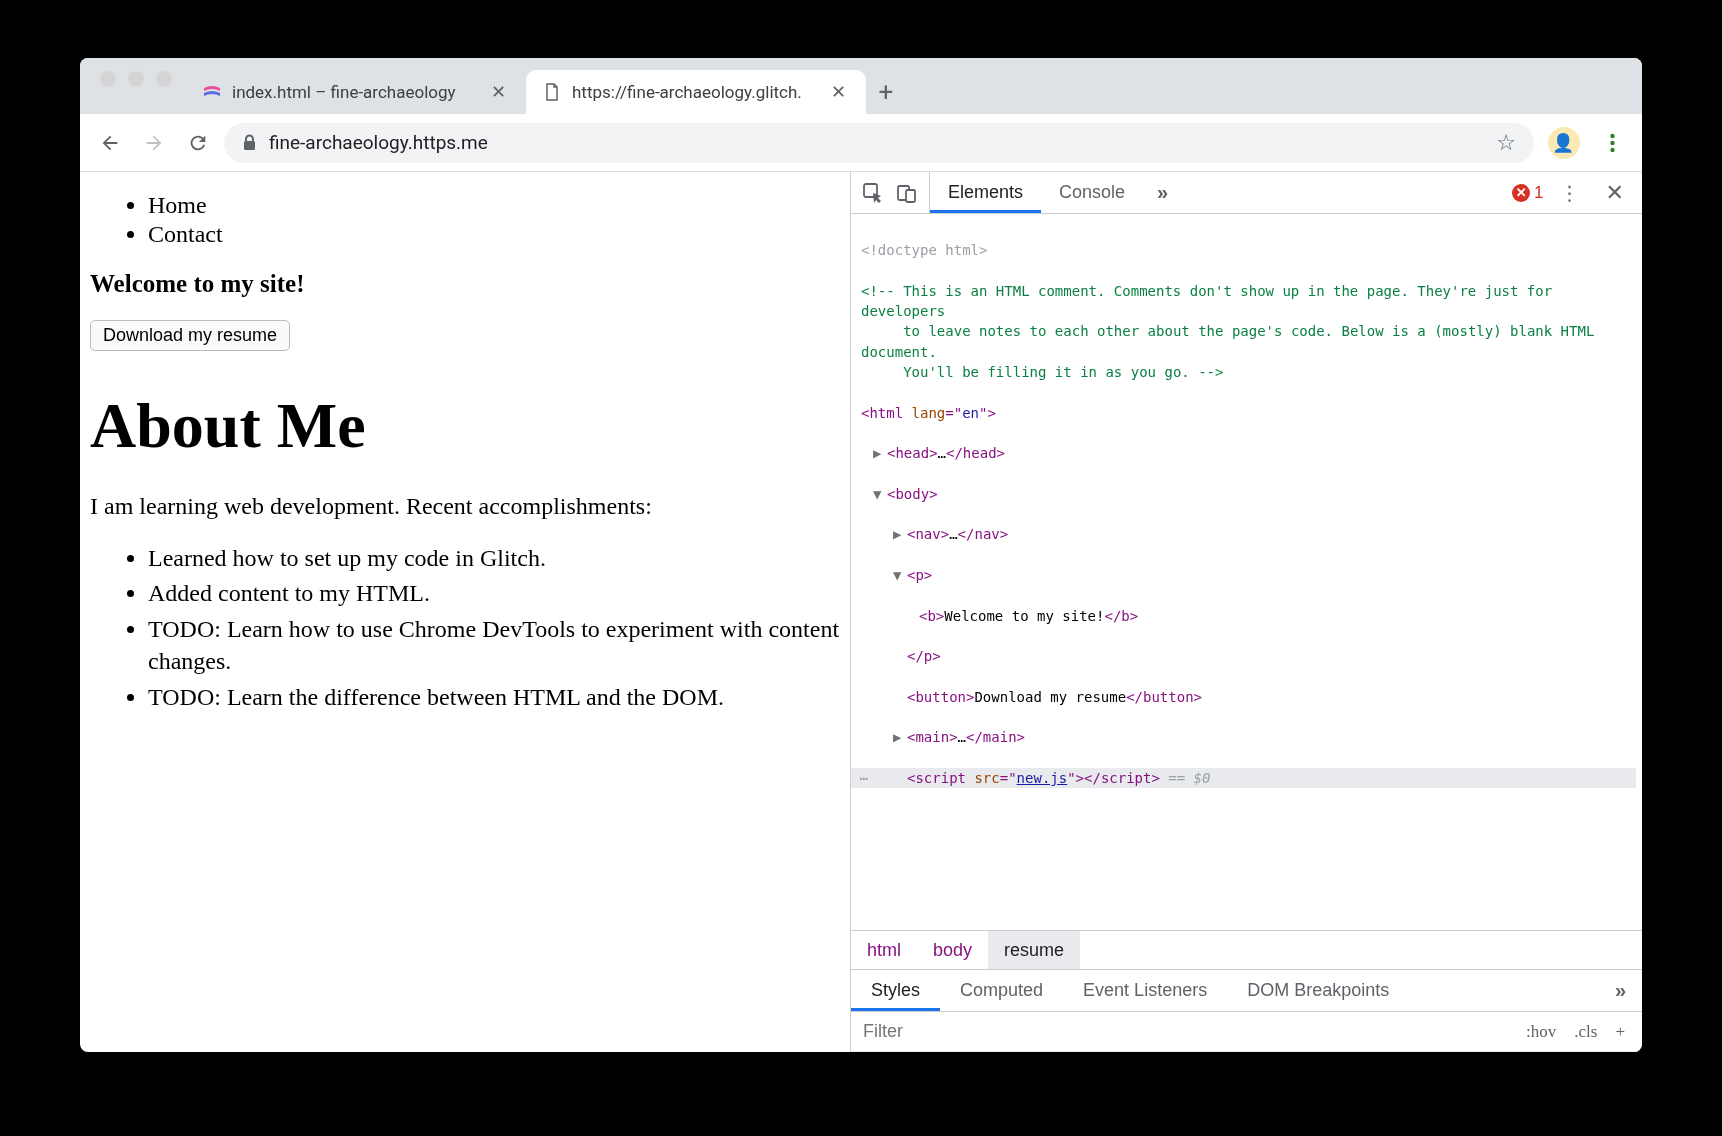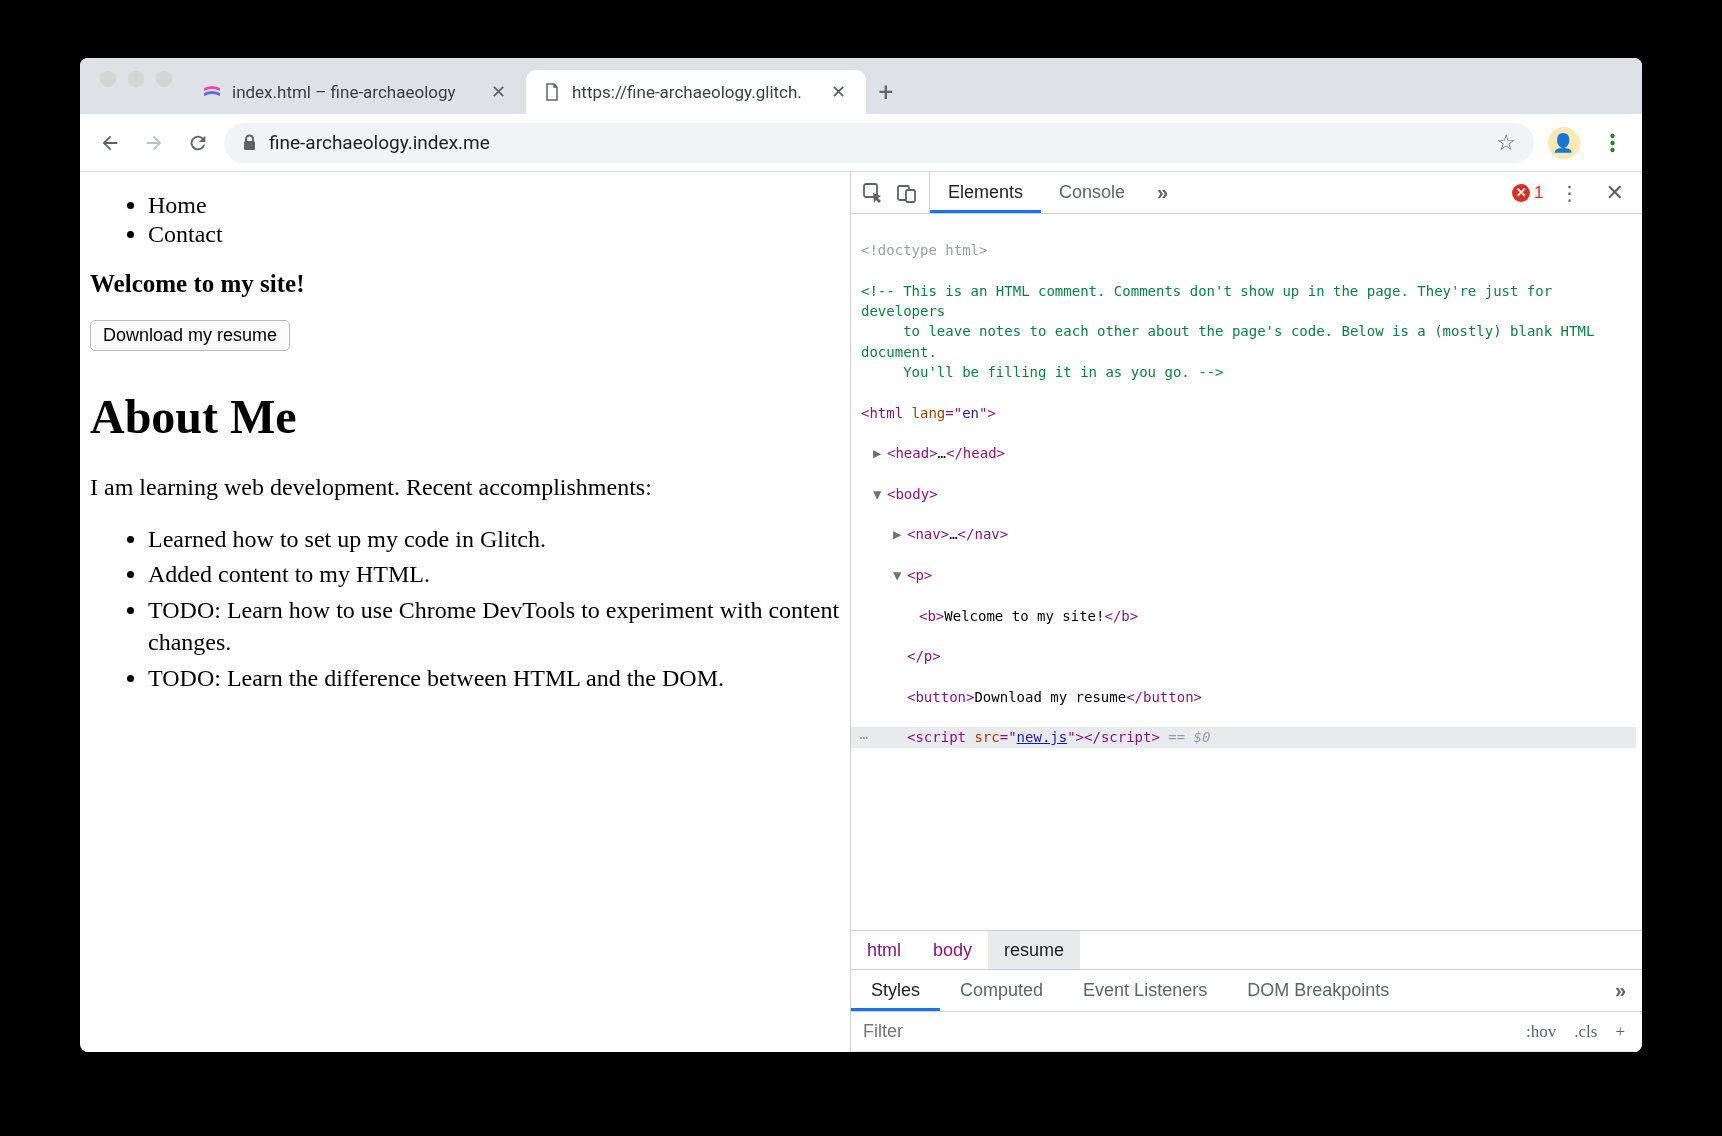--- a/index.html
+++ b/index.html
@@ -68,21 +68,21 @@
   width: 770px;
   padding: 18px 10px 10px 10px;
   font-family: "Times New Roman", Times, serif;
   color:#000;
   overflow:auto;
 }
 .page-viewport ul { padding-left: 58px; margin-bottom: 22px; font-size:24px; }
 .page-viewport ul li { margin: 2px 0; }
 .page-viewport .welcome { font-weight:bold; font-size:25px; margin: 6px 0 22px 0; }
 .page-viewport .dl-btn { font-family:-apple-system,sans-serif; font-size:18px; padding:4px 12px; border:1px solid #bbb; border-radius:5px; background:#fafafa; margin-bottom:28px; display:inline-block; }
-.page-viewport h1 { font-size:48px; font-weight:bold; margin: 10px 0 30px 0; }
+.page-viewport h1 { font-size:64px; font-weight:bold; margin: 10px 0 30px 0; }
 .page-viewport .intro { font-size:24px; margin-bottom:22px; }
 .page-viewport .accomp { padding-left:58px; font-size:24px; }
 .page-viewport .accomp li { margin:3px 0; line-height:1.35; }
 
 
 .devtools {
   flex:1; border-left:1px solid #cacdd1;
   display:flex; flex-direction:column;
   font-family: -apple-system, sans-serif;
   font-size:16px;
@@ -186,21 +186,21 @@
           <path d="M17.65 6.35A8 8 0 1 0 19.73 14h-2.08A6 6 0 1 1 16.24 7.76L13 11h7V4z" fill="#5f6368"></path>
         </svg>
     </div>
     <div class="address-bar">
       <span class="lock">
         <svg width="15" height="17" viewBox="0 0 15 17">
             <rect x="2" y="7" width="11" height="9" rx="1.5" fill="#5f6368"></rect>
             <path d="M4 7 V5 a3.5 3.5 0 0 1 7 0 V7" fill="none" stroke="#5f6368" stroke-width="2"></path>
           </svg>
       </span>
-      <span>fine-archaeology.index.me</span>
+      <span>fine-archaeology.https.me</span>
       <span class="star">☆</span>
     </div>
     <div class="avatar">👤</div>
     <div class="menu-dots">
       <svg width="5" height="20" viewBox="0 0 5 20">
           <circle cx="2.5" cy="3" r="2.2" fill="#2e7d32"></circle>
           <circle cx="2.5" cy="10" r="2.2" fill="#2e7d32"></circle>
           <circle cx="2.5" cy="17" r="2.2" fill="#2e7d32"></circle>
         </svg>
     </div>
@@ -260,20 +260,21 @@
      to leave notes to each other about the page's code. Below is a (mostly) blank HTML document.
      You'll be filling it in as you go. --&gt;</div>
 <div class="dom-line"><span class="dom-tag">&lt;html </span><span class="dom-attr-name">lang</span><span class="dom-tag">="</span><span class="dom-attr-val">en</span><span class="dom-tag">"&gt;</span></div>
 <div class="dom-line" style="padding-left:22px"><span class="tree-arrow">▶</span><span class="dom-tag">&lt;head&gt;</span><span class="dom-text">…</span><span class="dom-tag">&lt;/head&gt;</span></div>
 <div class="dom-line" style="padding-left:22px"><span class="tree-arrow">▼</span><span class="dom-tag">&lt;body&gt;</span></div>
 <div class="dom-line" style="padding-left:42px"><span class="tree-arrow">▶</span><span class="dom-tag">&lt;nav&gt;</span><span class="dom-text">…</span><span class="dom-tag">&lt;/nav&gt;</span></div>
 <div class="dom-line" style="padding-left:42px"><span class="tree-arrow">▼</span><span class="dom-tag">&lt;p&gt;</span></div>
 <div class="dom-line" style="padding-left:68px"><span class="dom-tag">&lt;b&gt;</span><span class="dom-text">Welcome to my site!</span><span class="dom-tag">&lt;/b&gt;</span></div>
 <div class="dom-line" style="padding-left:56px"><span class="dom-tag">&lt;/p&gt;</span></div>
 <div class="dom-line" style="padding-left:56px"><span class="dom-tag">&lt;button&gt;</span><span class="dom-text">Download my resume</span><span class="dom-tag">&lt;/button&gt;</span></div>
+<div class="dom-line" style="padding-left:42px"><span class="tree-arrow">▶</span><span class="dom-tag">&lt;main&gt;</span><span class="dom-text">…</span><span class="dom-tag">&lt;/main&gt;</span></div>
 <div class="dom-line dom-selected" style="padding-left:0"><span class="dom-selected-gutter">⋯</span><span style="padding-left:30px"></span><span class="dom-tag">&lt;script </span><span class="dom-attr-name">src</span><span class="dom-tag">="</span><span class="dom-link">new.js</span><span class="dom-tag">"&gt;&lt;/script&gt;</span> <span class="dom-eq0">== $0</span></div>
 
 
       </div>
 
       <div class="dt-breadcrumb">
         <div class="bc-item">html</div>
         <div class="bc-item">body</div>
         <div class="bc-item sel">resume</div>
       </div>

